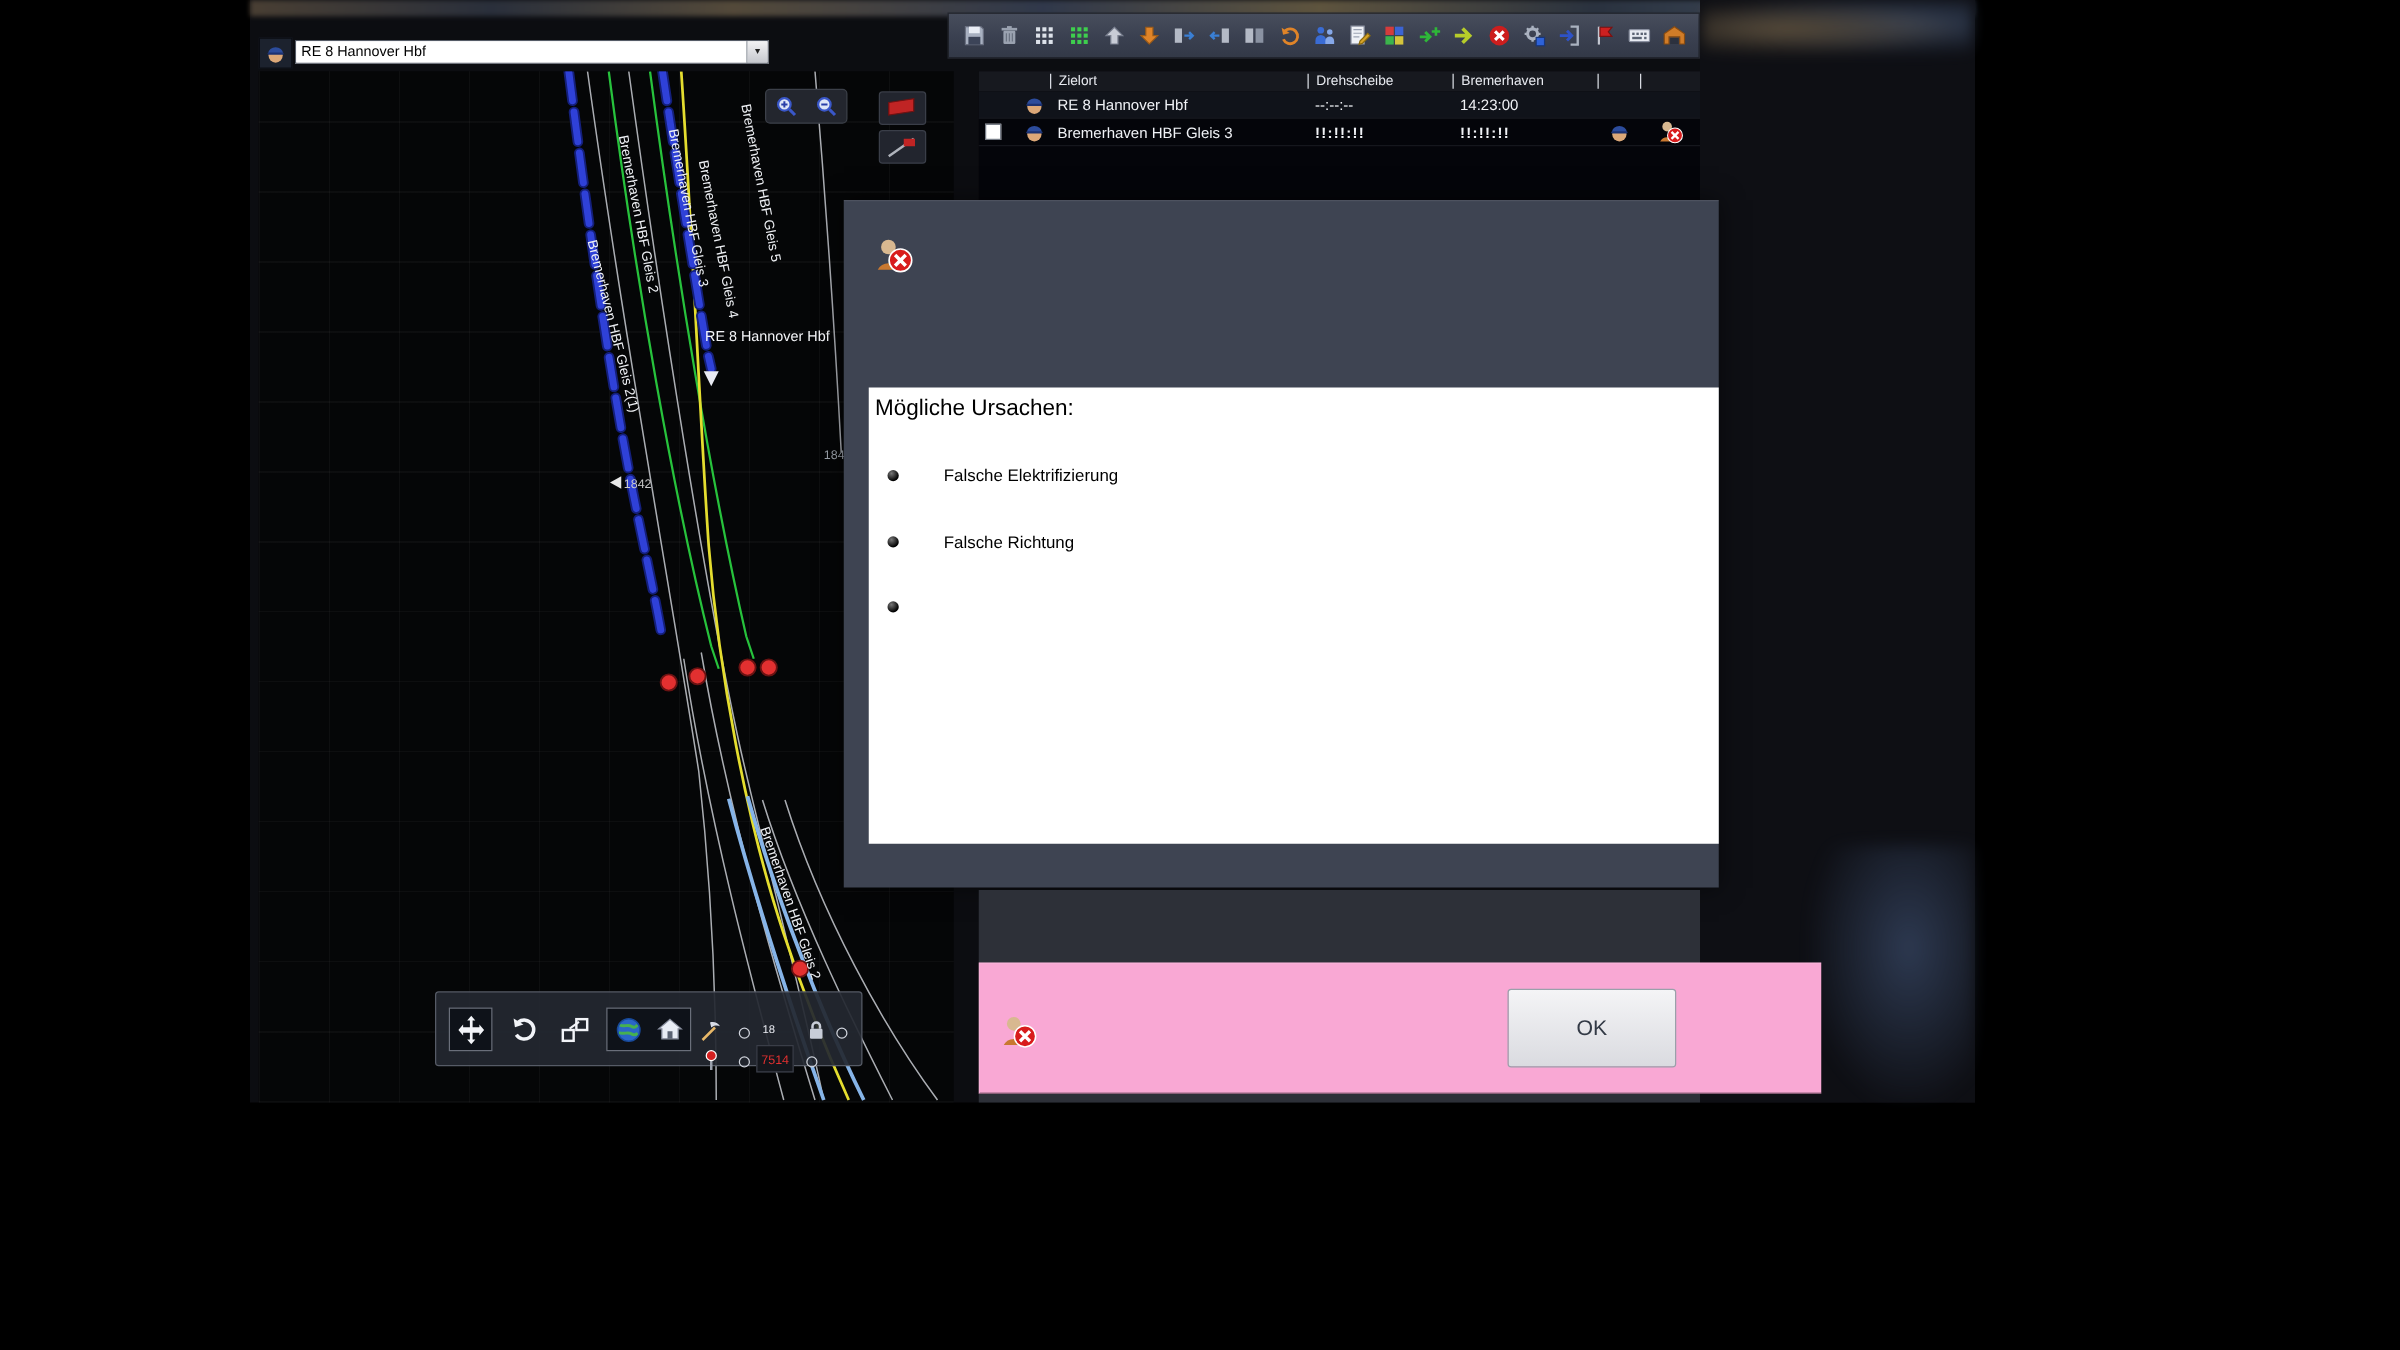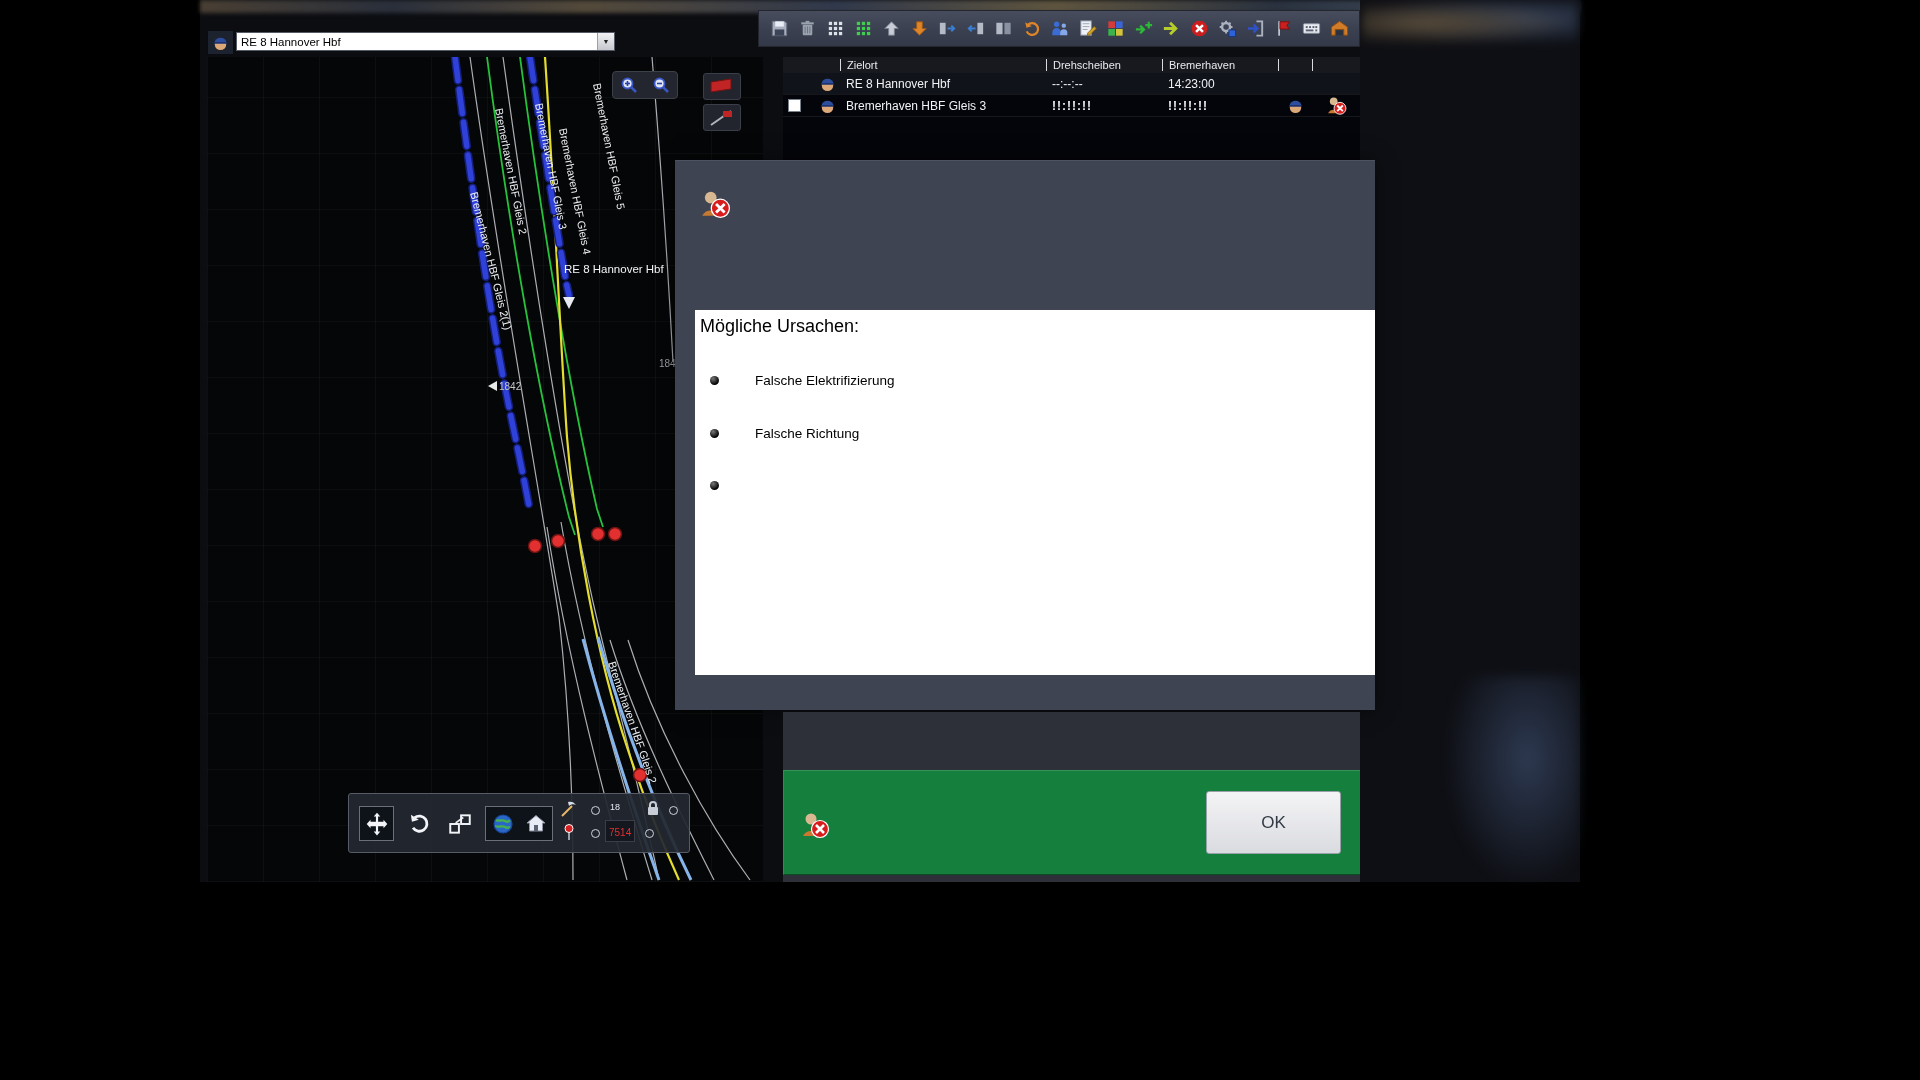--- a/index.html
+++ b/index.html
@@ -63,21 +63,21 @@
 
   .map-toolbar { position:absolute; left:141px; top:736px; width:342px; height:60px;
     background:rgba(36,40,48,.93); border:1px solid #565b66; border-radius:3px; }
   .mt-btn { position:absolute; width:35px; height:35px; display:flex; align-items:center; justify-content:center; }
   .mt-btn svg { width:26px; height:26px; }
   .mt-box { background:#0e1219; border:1px solid #6a6f7a; }
   .mt-move { left:10px; top:12px; } .mt-rotate { left:52px; top:12px; } .mt-transform { left:93px; top:12px; }
   .mt-geo { position:absolute; left:136px; top:12px; width:68px; height:35px;
     background:#0e1219; border:1px solid #6a6f7a; display:flex; align-items:center; justify-content:space-around; }
   .mt-geo svg { width:24px; height:24px; }
-  .hud { position:absolute; left:210px; top:2px; width:130px; height:56px; }
+  .hud { position:absolute; left:210px; top:18px; width:130px; height:56px; }
   .hud > * { position:absolute; }
   .hud svg { width:20px; height:20px; }
   .hud-pick { left:0; top:3px; } .hud-sig { left:0; top:27px; }
   .radio { width:9px; height:9px; border:1.5px solid #d0d4dc; border-radius:50%; }
   .rd1 { left:32px; top:10px; } .rd2 { left:32px; top:33px; }
   .rd3 { left:86px; top:33px; } .rd4 { left:110px; top:10px; }
   .hud-v1 { left:51px; top:6px; font-size:9px; color:#e8eaf0; }
   .hud-chip { left:46px; top:24px; background:#14171d; border:1px solid #3a3e48; padding:1px 3px; }
   .hud-v2 { position:static; color:#e23030; font-size:10px; font-weight:normal; }
   .hud-lock { left:84px; top:2px; }
@@ -120,21 +120,21 @@
     color:#000; padding:6px 0 0 5px; }
   .msg-title { font-size:13.5px; margin-bottom:6px; }
   .msg-heading { font-size:18px; margin-bottom:3px; }
   .cause-row { display:flex; padding-left:10px; margin-bottom:5px;margin-top:35px; }
   .bullet { width:9px; height:9px; border-radius:50%; flex:0 0 9px; margin-top:4px;
     background:radial-gradient(circle at 35% 30%, #777, #000 70%); }
   .cause-text { margin-left:36px; width:585px; font-size:13.5px; line-height:1.3; }
 
   
   .bottom-band { left:783px; top:712px; width:577px; height:170px; background:#2d3038; }
-  .ok-dialog { left:783px; top:770px; width:577px; height:105px; background:#15803d;
+  .ok-dialog { left:783px; top:770px; width:674px; height:105px; background:#f9a8d4;
     border-top:1px solid rgba(255,255,255,.14); border-left:1px solid rgba(255,255,255,.10);
     border-bottom:1px solid rgba(0,0,0,.4); }
   .bl2 { left:16px; top:39px; width:30px; height:30px; }
   .ok-btn { position:absolute; left:422px; top:20px; width:135px; height:63px;
     background:linear-gradient(#f4f4f6,#dadbe0); border:1px solid #9aa0aa; border-radius:3px;
     font-size:17px; color:#333a46; font-family:"Liberation Sans", sans-serif; cursor:pointer; }
 </style>
 </head>
 <body>
 
@@ -468,21 +468,21 @@
         <path d="M2.5 18V9.5L11 3.5l8.5 6V18h-4v-6h-9v6z" fill="#d07c28" stroke="#8a4c10"></path>
         <rect x="7.5" y="13" width="7" height="5" fill="#2c313e"></rect>
       </svg>
     </div>
 </div>
 
 <div class="abs timetable">
   <div class="tt-header">
     <div class="tt-c c1"></div>
     <div class="tt-c c2">Zielort</div>
-    <div class="tt-c c3">Drehscheiben</div>
+    <div class="tt-c c3">Drehscheibe</div>
     <div class="tt-c c4">Bremerhaven</div>
     <div class="tt-c c5"></div>
     <div class="tt-c c6"></div>
   </div>
   <div class="tt-row r1">
     <div class="tt-c c1">
         <svg class="av" viewBox="0 0 20 20">
           <use href="#ic-driver"></use>
         </svg>
       </div>

